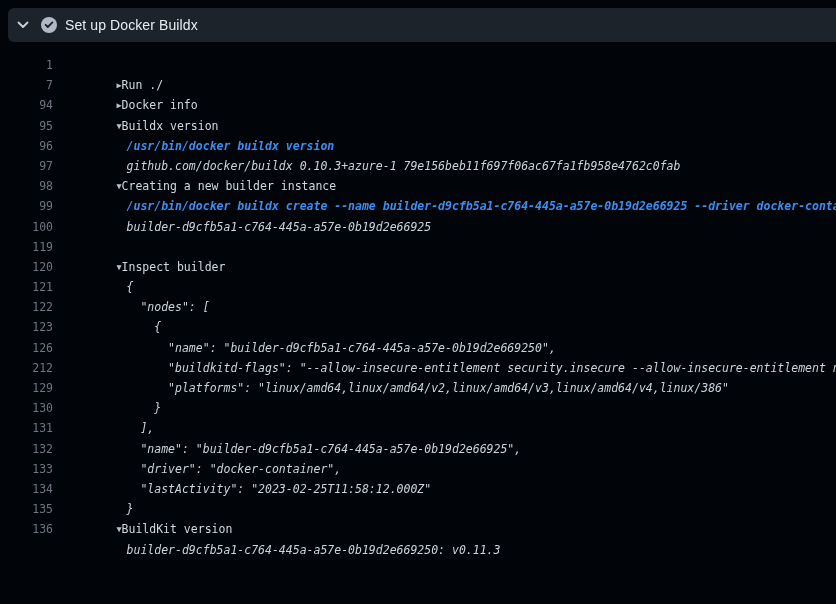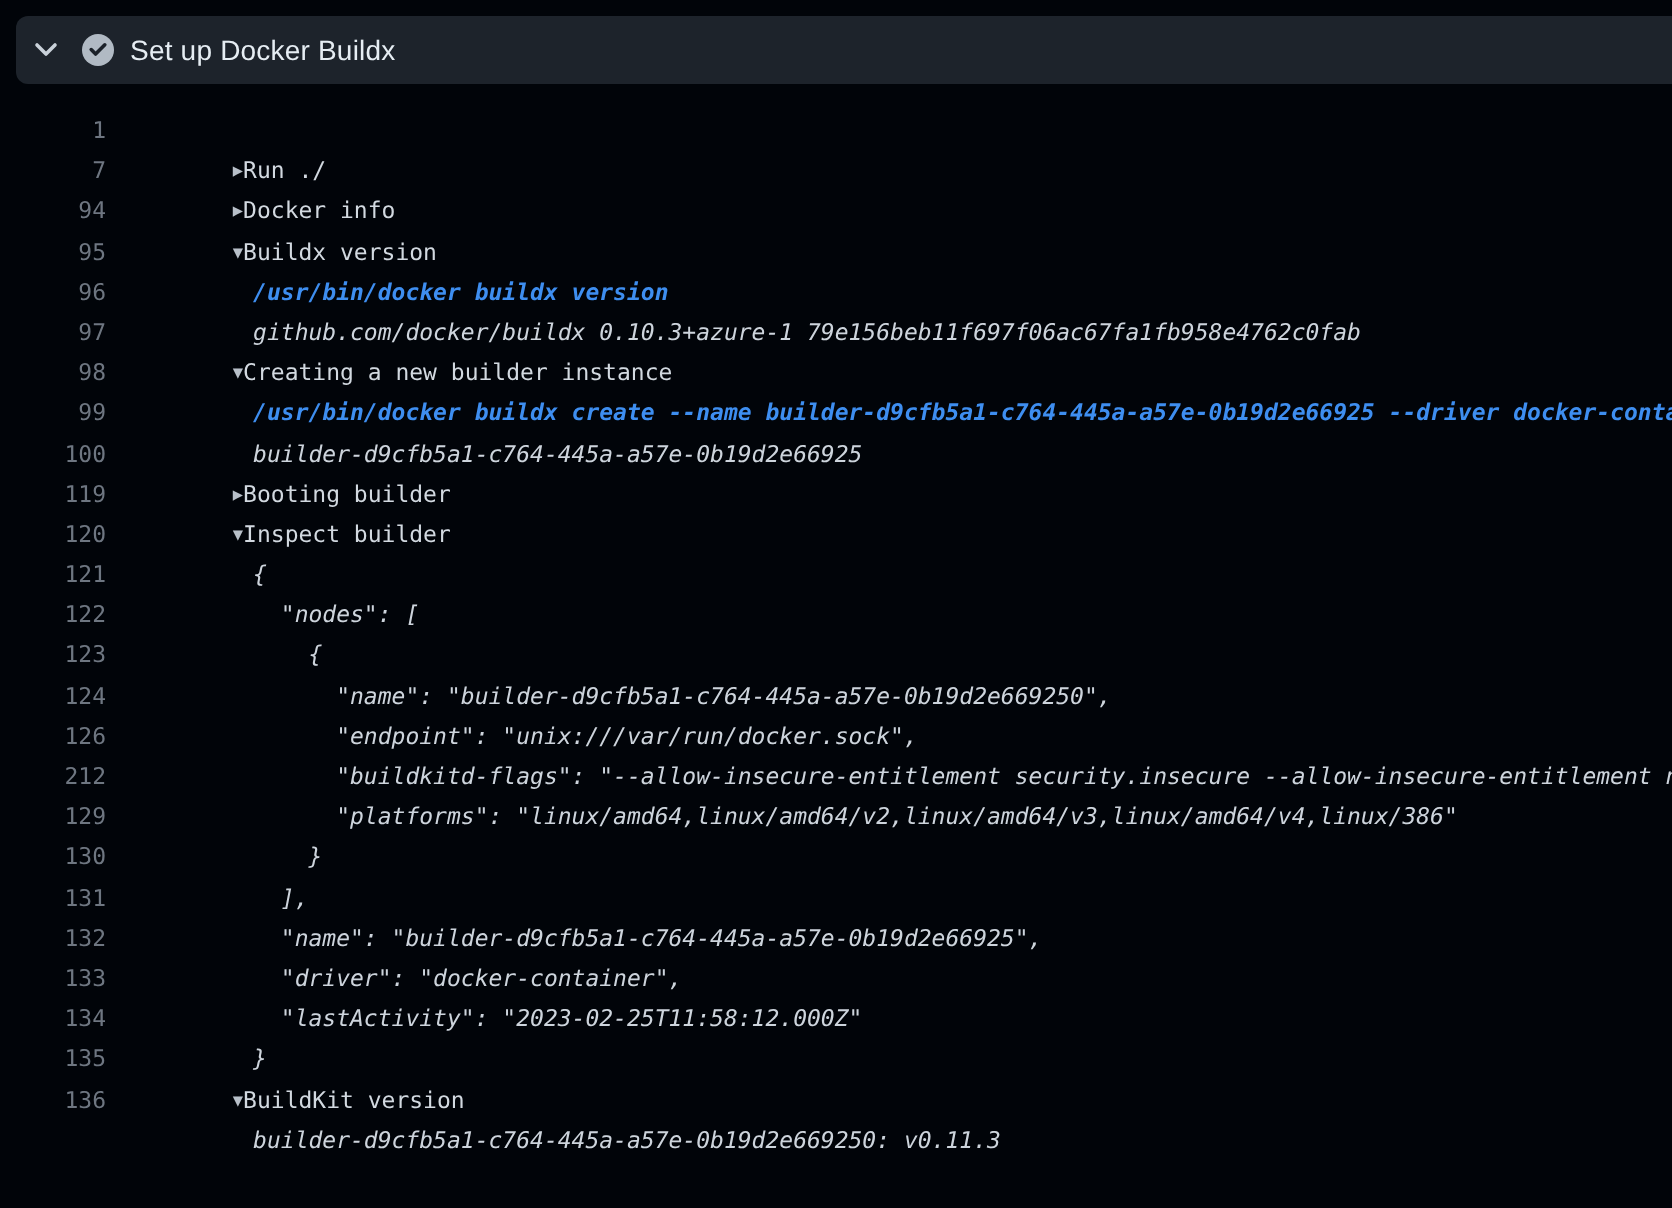--- a/index.html
+++ b/index.html
@@ -147,23 +147,20 @@
 
   <div class="row output">
     <span class="lnum">99</span>
     <span class="content">
       <span class="txt">builder-d9cfb5a1-c764-445a-a57e-0b19d2e66925</span>
     </span>
   </div>
 
   <div class="row group">
     <span class="lnum">100</span>
-    <span class="content">
-      <span class="arrow">▶</span><span class="txt">Booting builder</span>
-    </span>
   </div>
 
   <div class="row group">
     <span class="lnum">119</span>
     <span class="content">
       <span class="arrow">▼</span><span class="txt">Inspect builder</span>
     </span>
   </div>
 
   <div class="row output">
@@ -187,26 +184,20 @@
     </span>
   </div>
 
   <div class="row output">
     <span class="lnum">123</span>
     <span class="content">
       <span class="txt">      "name": "builder-d9cfb5a1-c764-445a-a57e-0b19d2e669250",</span>
     </span>
   </div>
 
-  <div class="row output">
-    <span class="lnum">124</span>
-    <span class="content">
-      <span class="txt">      "endpoint": "unix:///var/run/docker.sock",</span>
-    </span>
-  </div>
 
 
   <div class="row output">
     <span class="lnum">126</span>
     <span class="content">
       <span class="txt">      "buildkitd-flags": "--allow-insecure-entitlement security.insecure --allow-insecure-entitlement network.host",</span>
     </span>
   </div>
 
 

